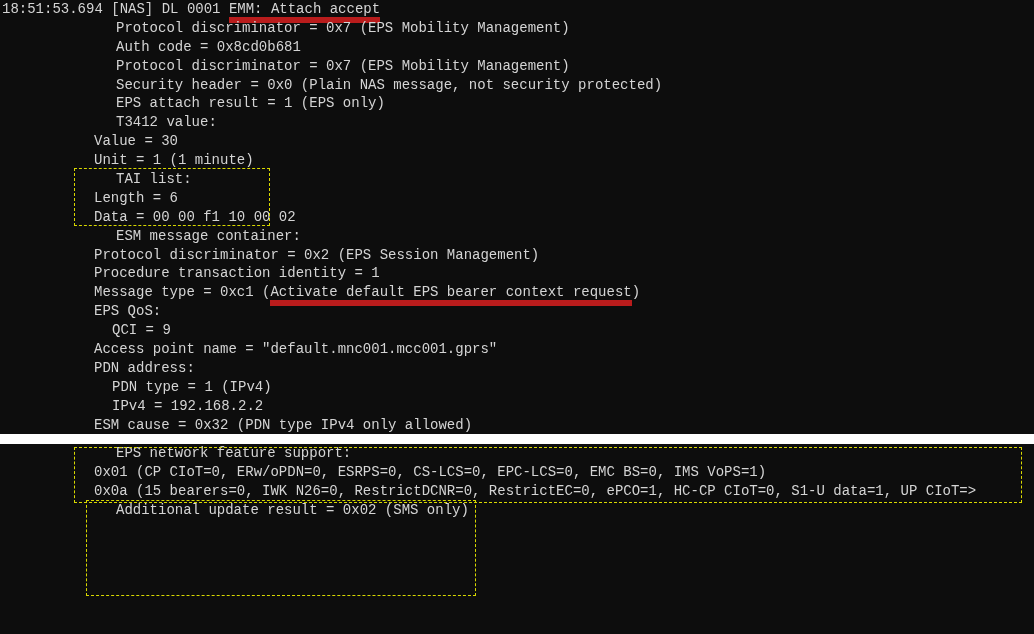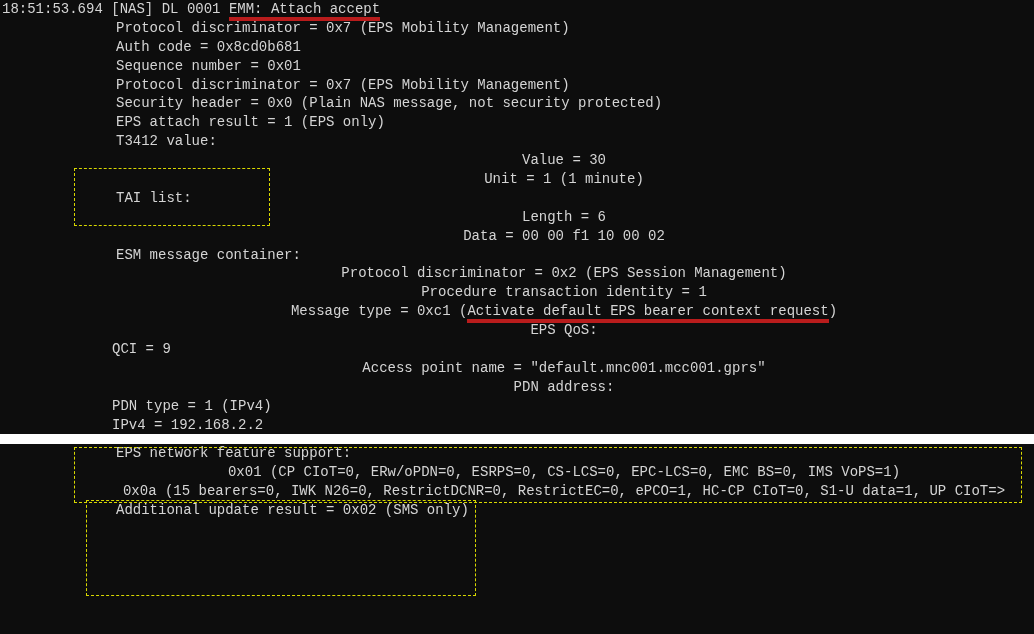--- a/index.html
+++ b/index.html
@@ -16,24 +16,24 @@
       width: 1034px;
       height: 634px;
       overflow: hidden;
       position: relative;
     }
     .line {
       white-space: pre;
       padding-left: 2px;
     }
     .i1 { padding-left: 116px; }
-    .i2 { padding-left: 94px; text-align: center; }
+    .i2 { padding-left: 94px; }
     .i3 { padding-left: 112px; }
     .underline-yellow {
-      border-bottom: 4px solid #b91c1c;
+      border-bottom: 6px solid #b91c1c;
       padding-bottom: 0px;
     }
     .box-t3412 {
       position: absolute;
       border: 1px dashed #d8d800;
       left: 74px;
       top: 168px;
       width: 196px;
       height: 58px;
       pointer-events: none;
@@ -65,40 +65,40 @@
       position: relative;
     }
   </style>
 </head>
 <body>
 
 <div class="segment">
   <div class="line"><span>18:51:53.694</span> <span>[NAS]</span> <span>DL</span> <span>0001</span> <span class="underline-yellow">EMM: Attach accept</span></div>
   <div class="line i1">Protocol discriminator = 0x7 (EPS Mobility Management)</div>
   <div class="line i1">Auth code = 0x8cd0b681</div>
-  <div class="line i1">Sequence number = 0x01</div>
   <div class="line i1">Protocol discriminator = 0x7 (EPS Mobility Management)</div>
   <div class="line i1">Security header = 0x0 (Plain NAS message, not security protected)</div>
   <div class="line i1">EPS attach result = 1 (EPS only)</div>
   <div class="line i1">T3412 value:</div>
   <div class="line i2">Value = 30</div>
   <div class="line i2">Unit = 1 (1 minute)</div>
   <div class="line i1">TAI list:</div>
   <div class="line i2">Length = 6</div>
   <div class="line i2">Data = 00 00 f1 10 00 02</div>
   <div class="line i1">ESM message container:</div>
   <div class="line i2">Protocol discriminator = 0x2 (EPS Session Management)</div>
   <div class="line i2">Procedure transaction identity = 1</div>
   <div class="line i2"><span>Message type = 0xc1 (</span><span class="underline-yellow">Activate default EPS bearer context request</span><span>)</span></div>
   <div class="line i2">EPS QoS:</div>
   <div class="line i3">QCI = 9</div>
   <div class="line i2">Access point name = "default.mnc001.mcc001.gprs"</div>
   <div class="line i2">PDN address:</div>
   <div class="line i3">PDN type = 1 (IPv4)</div>
   <div class="line i3">IPv4 = 192.168.2.2</div>
+  <div class="line i2">ESM cause = 0x32 (PDN type IPv4 only allowed)</div>
   <div class="box-t3412"></div>
   <div class="box-pdn"></div>
 </div>
 
 <div class="gap"></div>
 
 <div class="segment">
   <div class="line i1">EPS network feature support:</div>
   <div class="line i2">0x01 (CP CIoT=0, ERw/oPDN=0, ESRPS=0, CS-LCS=0, EPC-LCS=0, EMC BS=0, IMS VoPS=1)</div>
   <div class="line i2">0x0a (15 bearers=0, IWK N26=0, RestrictDCNR=0, RestrictEC=0, ePCO=1, HC-CP CIoT=0, S1-U data=1, UP CIoT=&gt;</div>

